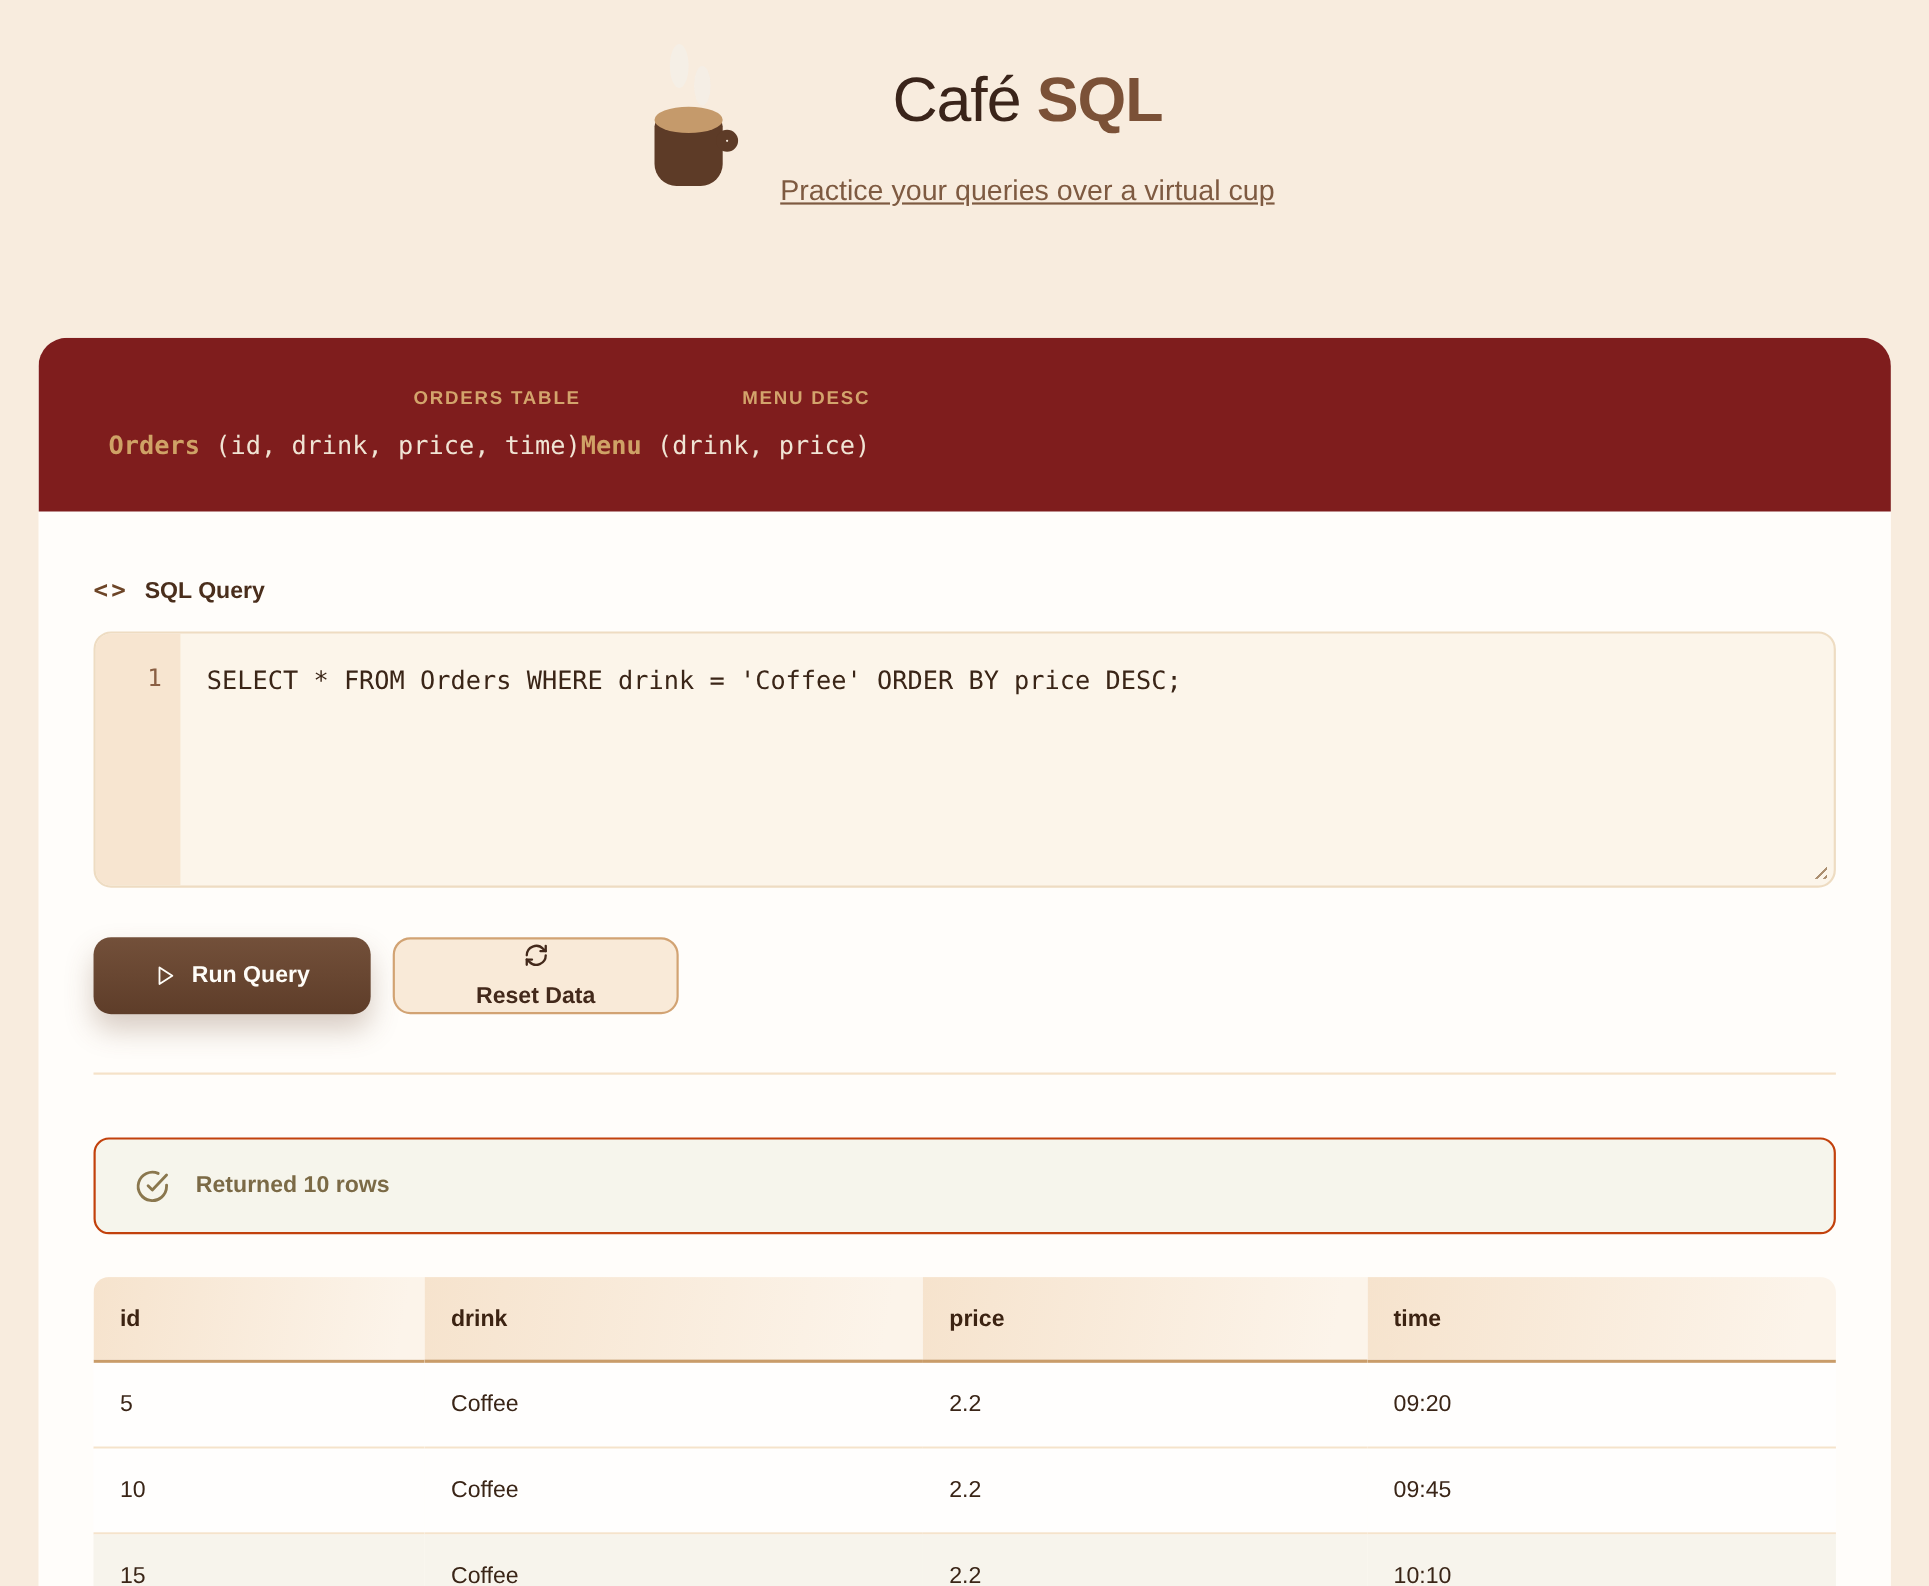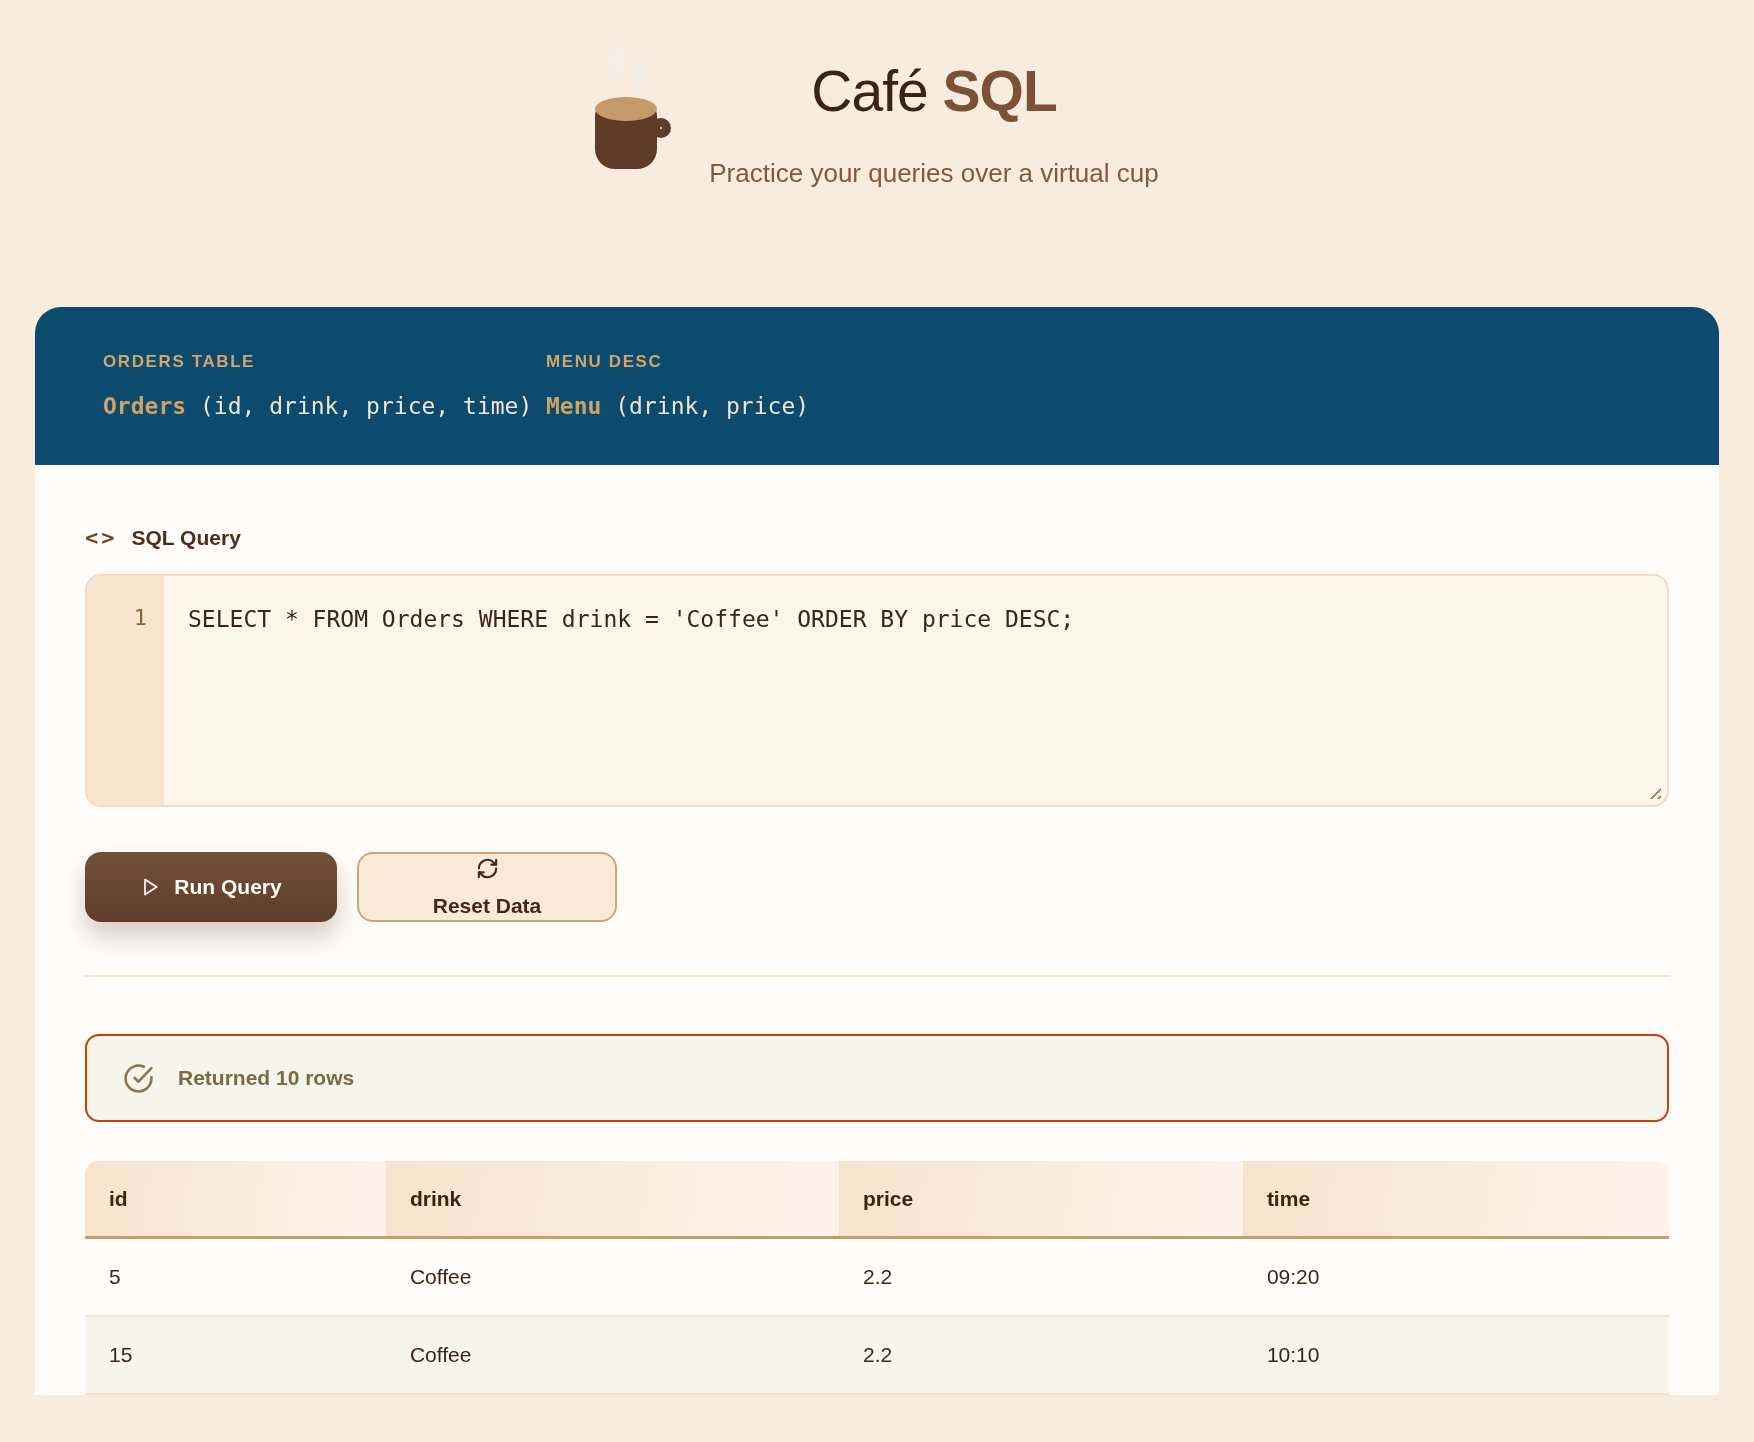--- a/index.html
+++ b/index.html
@@ -22,27 +22,27 @@
   .steam-2 { left: 36px; top: 20px; width: 15px; height: 36px; opacity: .85; }
   .mug-body { position: absolute; left: 0; top: 67px; width: 62px; height: 62px;
     background: #5d3b27; border-radius: 8px 8px 20px 20px; }
   .mug-top { position: absolute; left: 0; top: 57px; width: 62px; height: 24px;
     background: #c59a6b; border-radius: 50%; }
   .mug-handle { position: absolute; left: 56px; top: 78px; width: 20px; height: 20px;
     border: 9px solid #5d3b27; border-radius: 50%; }
   .title-col { display: flex; flex-direction: column; align-items: center; margin-top: 18px; gap: 16px; }
   .app-title { margin: 0; font-size: 57px; letter-spacing: -1px; font-weight: 500; color: #3a241a; }
   .app-title .title-bold { font-weight: 800; color: #7b5137; }
-  .app-subtitle { margin: 18px 0 0; font-size: 26px; color: #7e5a41; }
+  .app-subtitle { margin: 18px 0 0; font-size: 26px; color: #7e5a41; text-decoration: underline; }
 
   
   .card { margin: 0 35px; background: #fffdfa; border-radius: 26px 26px 0 0; overflow: hidden; }
 
   
-  .schema-bar { background: #0c4a6e; padding: 45px 68px 46px; display: flex; }
+  .schema-bar { background: #7f1d1d; padding: 45px 50px 46px; display: flex; text-align: right; }
   .schema-col { min-width: 0; }
   .schema-col.first { width: 443px; flex: none; }
   .schema-label { color: #d3a46c; font-size: 17px; font-weight: 700; letter-spacing: 1.6px; }
   .schema-def { margin-top: 21px; font-family: "DejaVu Sans Mono", monospace; font-size: 23px; color: #f0e4d4; }
   .schema-def .tname { color: #cfa266; font-weight: 700; }
 
   .card-body { padding: 60px 50px 0; }
 
   
   .editor-label { display: flex; align-items: center; gap: 14px; font-size: 21px; font-weight: 700; color: #4a2e1c; }
@@ -174,20 +174,26 @@
           <th>time</th>
         </tr>
       </thead>
       <tbody>
           <tr>
             <td>5</td>
             <td>Coffee</td>
             <td>2.2</td>
             <td>09:20</td>
           </tr>
+          <tr>
+            <td>10</td>
+            <td>Coffee</td>
+            <td>2.2</td>
+            <td>09:45</td>
+          </tr>
           <tr class="tinted">
             <td>15</td>
             <td>Coffee</td>
             <td>2.2</td>
             <td>10:10</td>
           </tr>
         </tbody>
     </table>
 
   </div>

